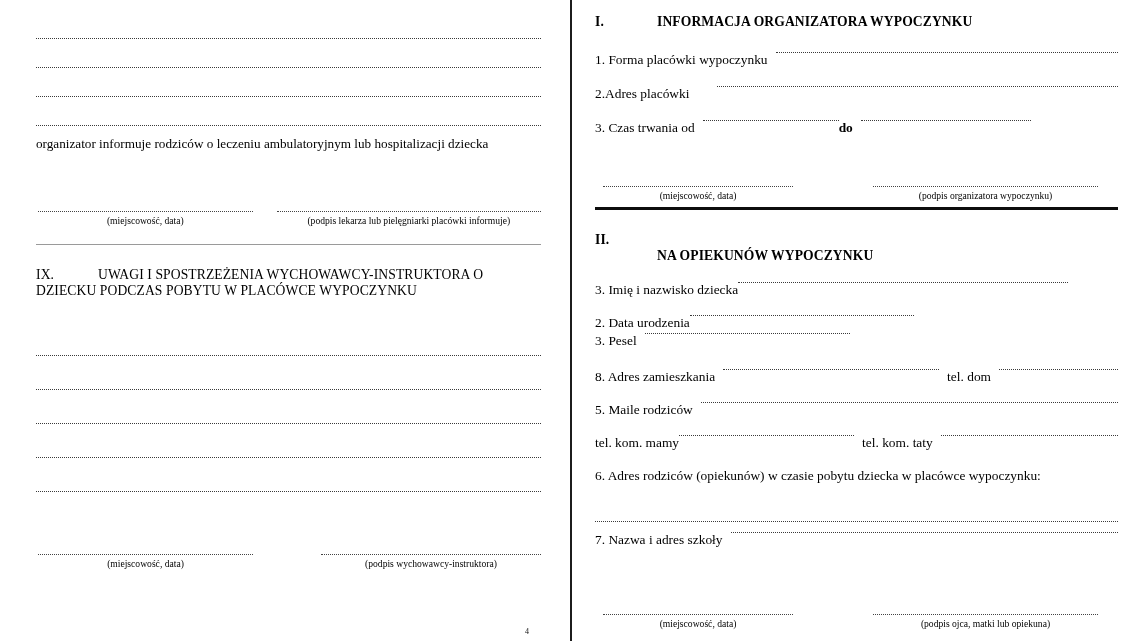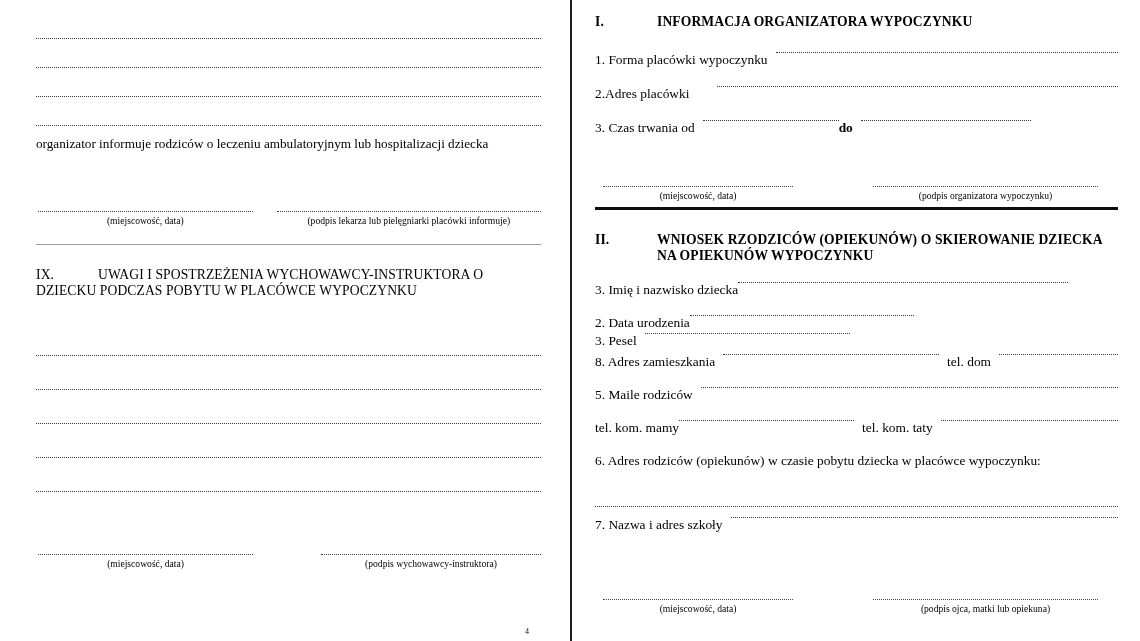--- a/index.html
+++ b/index.html
@@ -283,38 +283,38 @@
     </div>
 
     <div class="spacer-6"></div>
     <div class="rule-thick"></div>
 
     <div class="spacer-22"></div>
 
     <div class="sec-head">
       <span class="num">II.</span>
       <span class="txt">
-        <span>WNIOSEK RZODZICÓW (OPIEKUNÓW) O SKIEROWANIE DZIECKA</span><br>
+        <br>
         <span>NA OPIEKUNÓW WYPOCZYNKU</span>
       </span>
     </div>
 
     <div class="spacer-18"></div>
 
     <div class="field-line" style="margin-bottom:17px;">
       <span class="lbl">3. Imię i nazwisko dziecka</span>
       <span class="leader short" style="width:330px;"></span>
     </div>
 
     <div class="field-line" style="margin-bottom:2px;">
       <span class="lbl">2. Data urodzenia</span>
       <span class="leader short" style="width:224px;"></span>
     </div>
 
-    <div class="field-line" style="margin-bottom:5px;">
+    <div class="field-line" style="margin-bottom:20px;">
       <span class="lbl">3. Pesel</span>
       <span class="gap"></span>
       <span class="leader short" style="width:205px;"></span>
     </div>
 
     <div class="field-line" style="margin-bottom:17px;">
       <span class="lbl">8. Adres zamieszkania</span>
       <span class="gap"></span>
       <span class="leader short" style="width:216px;"></span>
       <span class="gap"></span>

